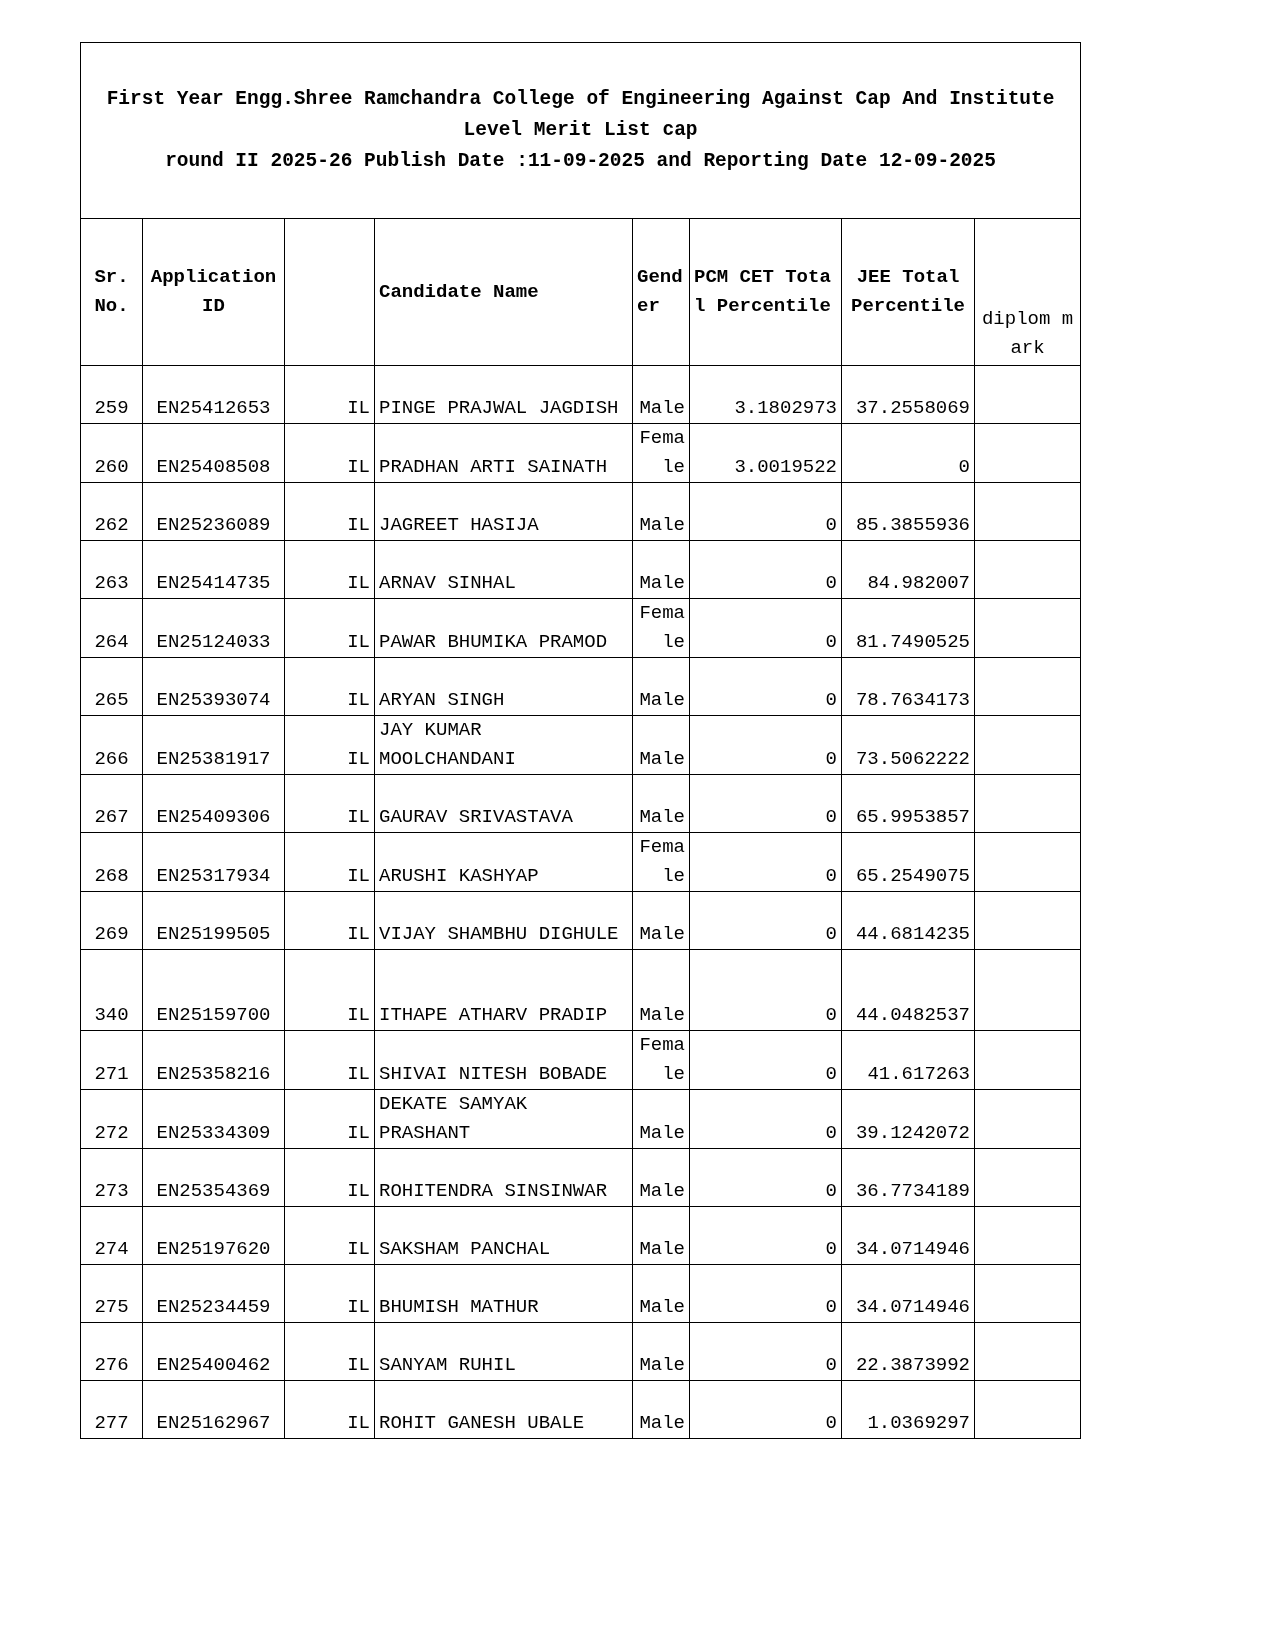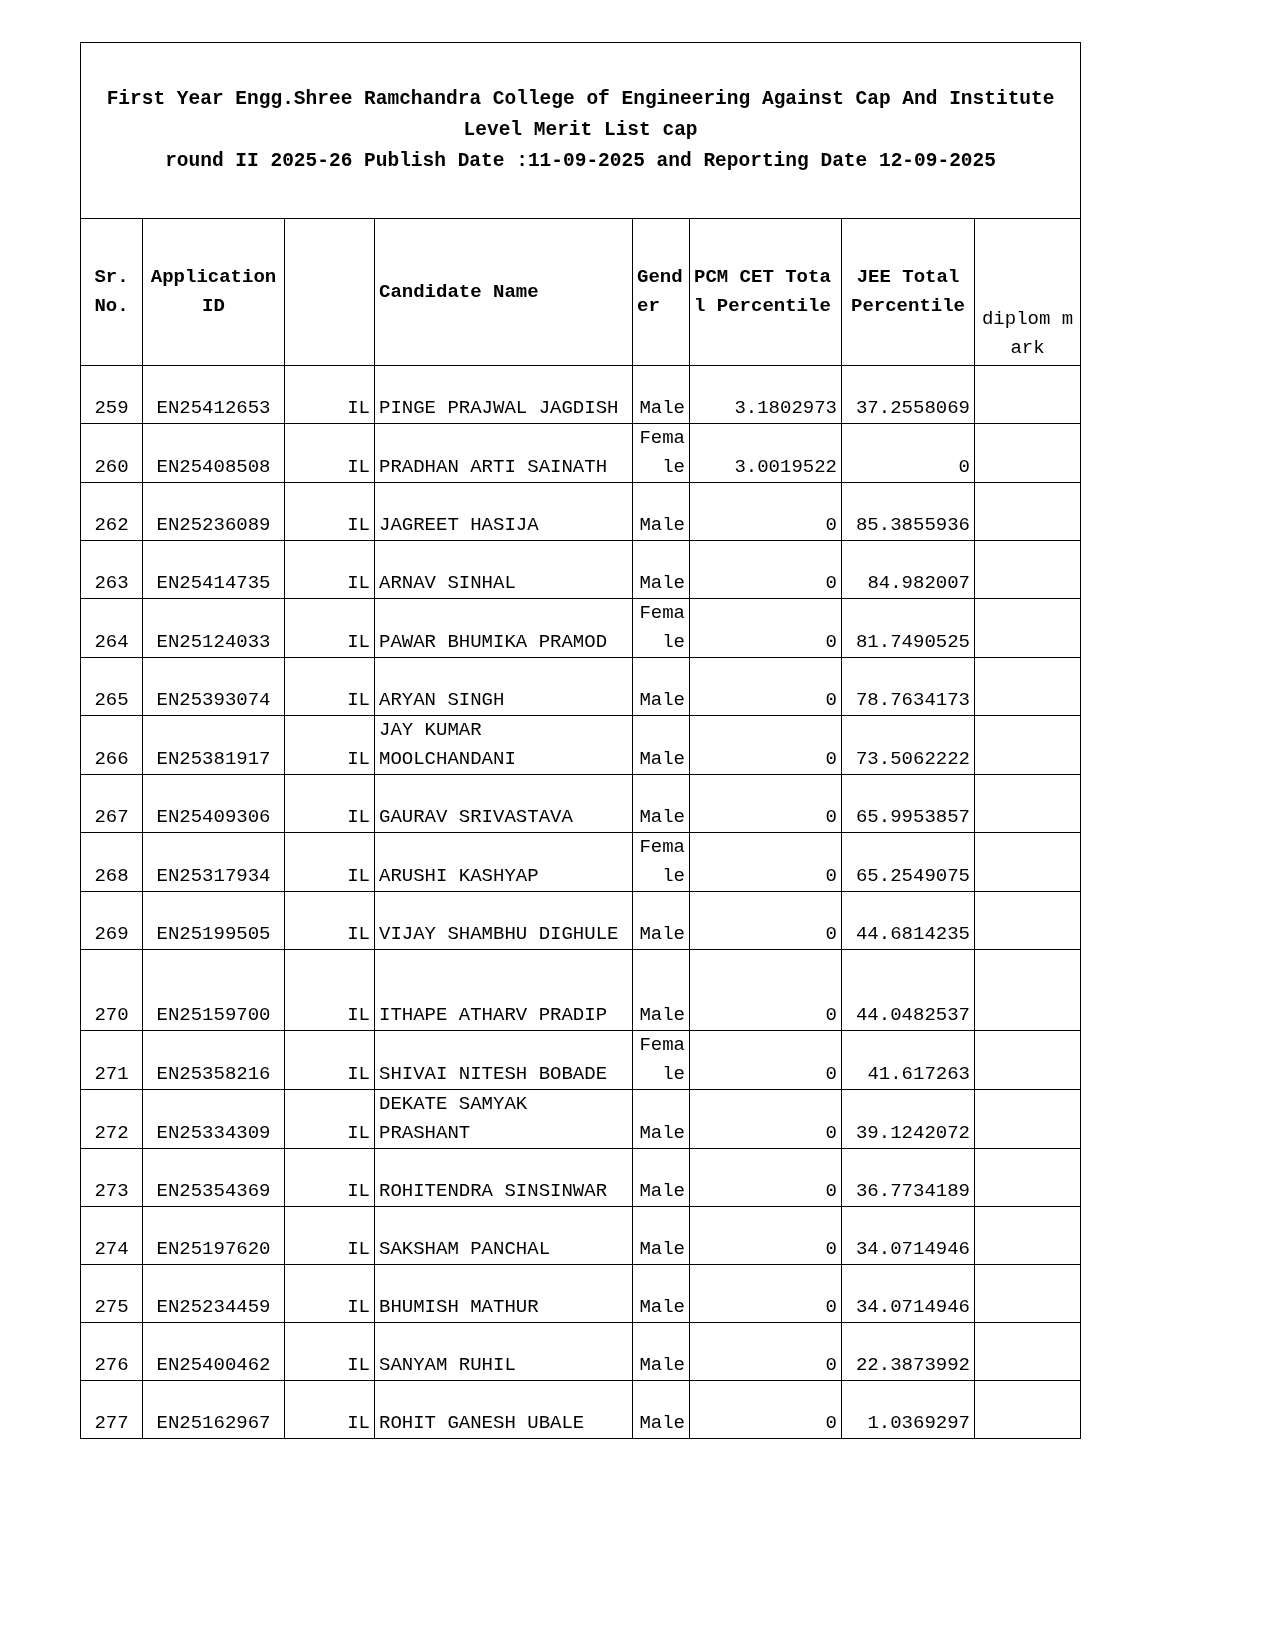--- a/index.html
+++ b/index.html
@@ -170,21 +170,21 @@
         <td class="c-sr">269</td>
         <td class="c-app">EN25199505</td>
         <td class="c-il">IL</td>
         <td class="c-name">VIJAY SHAMBHU DIGHULE</td>
         <td class="c-gen">Male</td>
         <td class="c-pcm">0</td>
         <td class="c-jee">44.6814235</td>
         <td class="c-dip"></td>
       </tr>
       <tr class="row tall">
-        <td class="c-sr">270</td>
+        <td class="c-sr">340</td>
         <td class="c-app">EN25159700</td>
         <td class="c-il">IL</td>
         <td class="c-name">ITHAPE ATHARV PRADIP</td>
         <td class="c-gen">Male</td>
         <td class="c-pcm">0</td>
         <td class="c-jee">44.0482537</td>
         <td class="c-dip"></td>
       </tr>
       <tr class="row">
         <td class="c-sr">271</td>

